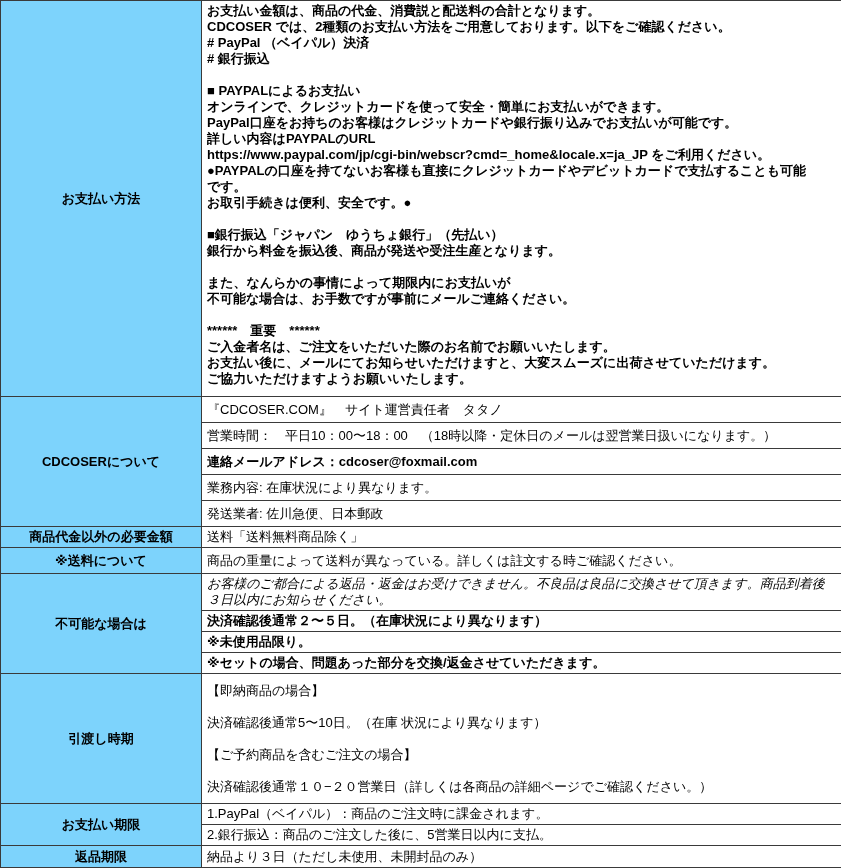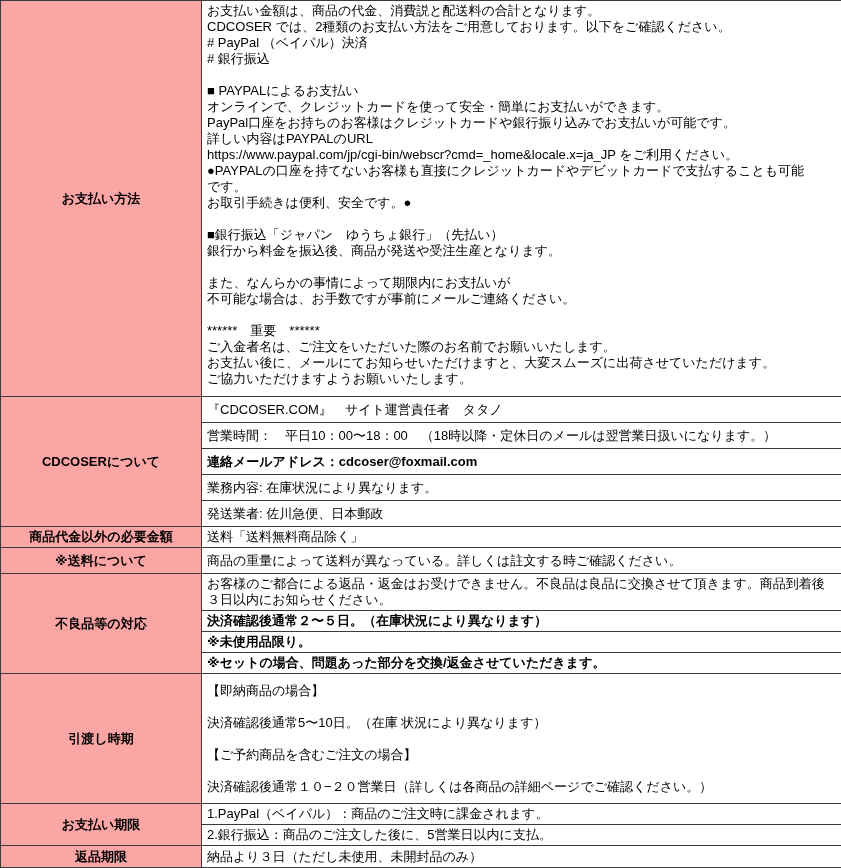--- a/index.html
+++ b/index.html
@@ -16,41 +16,41 @@
   }
   col.c-label { width: 201px; }
   col.c-content { width: 640px; }
   th, td {
     border: 1px solid #3a3a3a;
     font-size: 13px;
     line-height: 16px;
     overflow: hidden;
   }
   th.label {
-    background: #fca5a5;
+    background: #7dd3fc;
     font-weight: bold;
     text-align: center;
     vertical-align: middle;
     padding: 2px 3px;
     margin-left: 39px;
   }
   td.content {
     background: #ffffff;
     vertical-align: middle;
     padding: 2px 5px;
     text-align: left;
   }
   td.top { vertical-align: top; }
   .pre { white-space: pre-wrap; word-break: break-all; }
   .bold { font-weight: bold; }
-  .h-payment  { height: 396px; }
+  .h-payment  { height: 396px; font-weight: bold; }
   .h-sub      { height: 26px; }
   .h-short    { height: 20px; }
   .h-note     { height: 26px; font-family: Liberation Serif, serif; }
-  .h-def1     { height: 34px; padding-top: 1px; padding-bottom: 1px; }
+  .h-def1     { height: 34px; padding-top: 1px; padding-bottom: 1px; font-style: italic; }
   .h-def      { height: 16px; padding-top: 0; padding-bottom: 0; font-weight: bold; }
   .h-delivery { height: 130px; }
   .h-pay      { height: 16px; padding-top: 0; padding-bottom: 0; }
   .h-single   { height: 22px; }
 </style>
 </head>
 <body>
 
 <table class="policy">
   <colgroup>
@@ -110,21 +110,21 @@
       <th class="label">商品代金以外の必要金額</th>
       <td class="content h-short">送料「送料無料商品除く」</td>
     </tr>
 
     <tr>
       <th class="label">※送料について</th>
       <td class="content h-note">商品の重量によって送料が異なっている。詳しくは註文する時ご確認ください。</td>
     </tr>
 
     <tr>
-      <th class="label" rowspan="4">不良品等の対応</th>
+      <th class="label" rowspan="4">不可能な場合は</th>
       <td class="content top h-def1">お客様のご都合による返品・返金はお受けできません。不良品は良品に交換させて頂きます。商品到着後３日以内にお知らせください。</td>
     </tr>
     <tr>
       <td class="content h-def">決済確認後通常２〜５日。（在庫状況により異なります）</td>
     </tr>
     <tr>
       <td class="content h-def">※未使用品限り。</td>
     </tr>
     <tr>
       <td class="content h-def">※セットの場合、問題あった部分を交換/返金させていただきます。</td>

